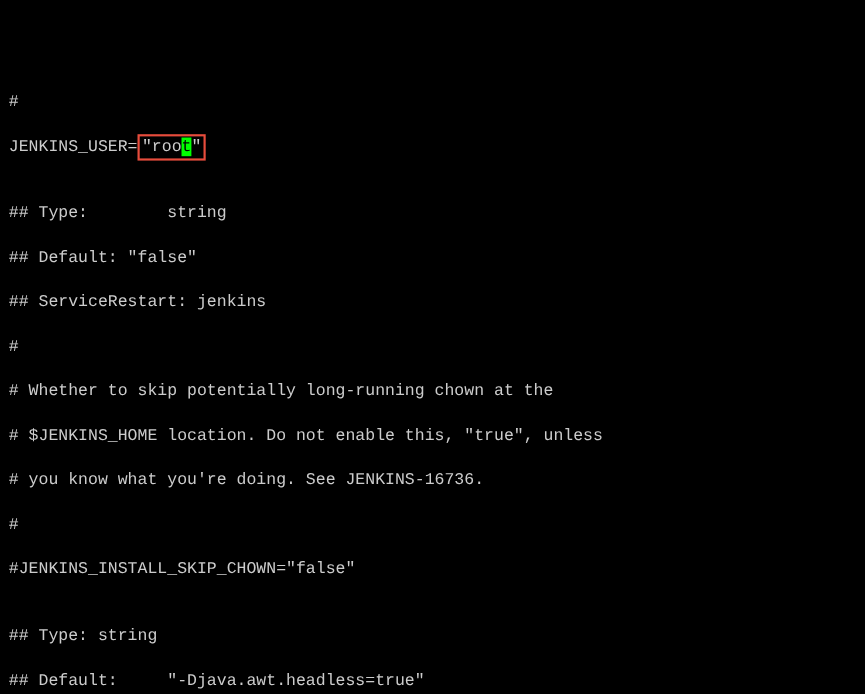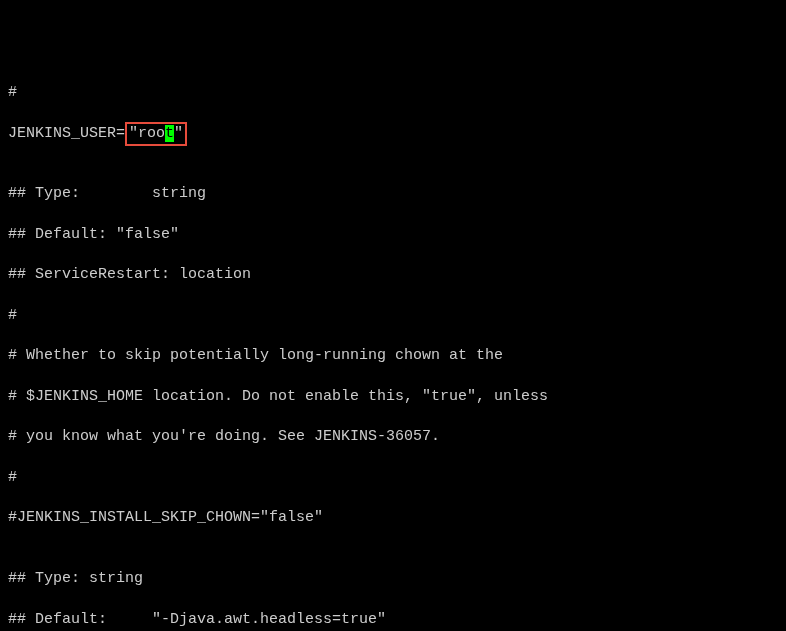--- a/index.html
+++ b/index.html
@@ -36,25 +36,25 @@
 </head>
 <body>
 
 
 
 <span class="line">#</span>
 <span class="line"><span>JENKINS_USER=</span><span class="highlight-box"><span>"roo</span><span class="cursor">t</span><span>"</span></span></span>
 <span class="line"></span>
 <span class="line">## Type:        string</span>
 <span class="line">## Default: "false"</span>
-<span class="line">## ServiceRestart: location</span>
+<span class="line">## ServiceRestart: jenkins</span>
 <span class="line">#</span>
 <span class="line"># Whether to skip potentially long-running chown at the</span>
 <span class="line"># $JENKINS_HOME location. Do not enable this, "true", unless</span>
-<span class="line"># you know what you're doing. See JENKINS-36057.</span>
+<span class="line"># you know what you're doing. See JENKINS-16736.</span>
 <span class="line">#</span>
 <span class="line">#JENKINS_INSTALL_SKIP_CHOWN="false"</span>
 <span class="line"></span>
 <span class="line">## Type: string</span>
 <span class="line">## Default:     "-Djava.awt.headless=true"</span>
 
 
 
 
 

